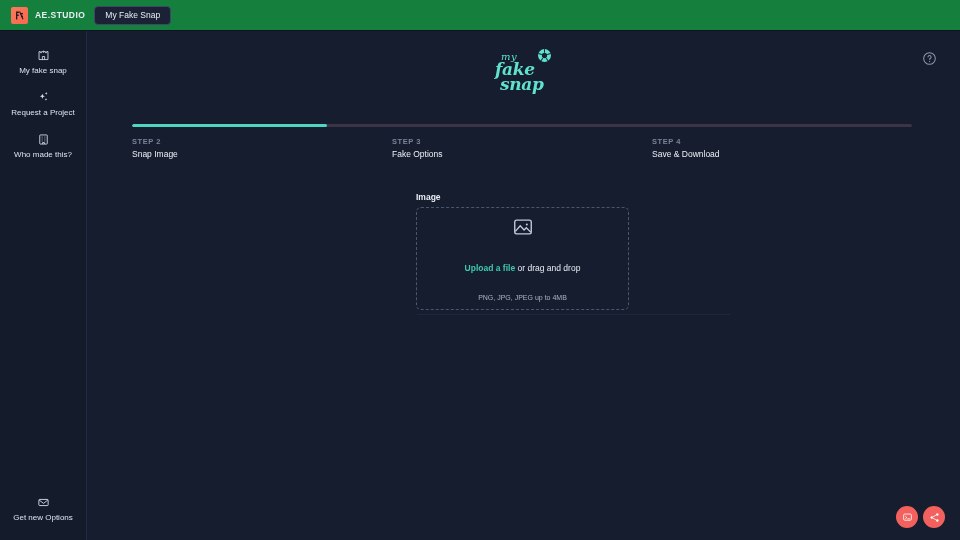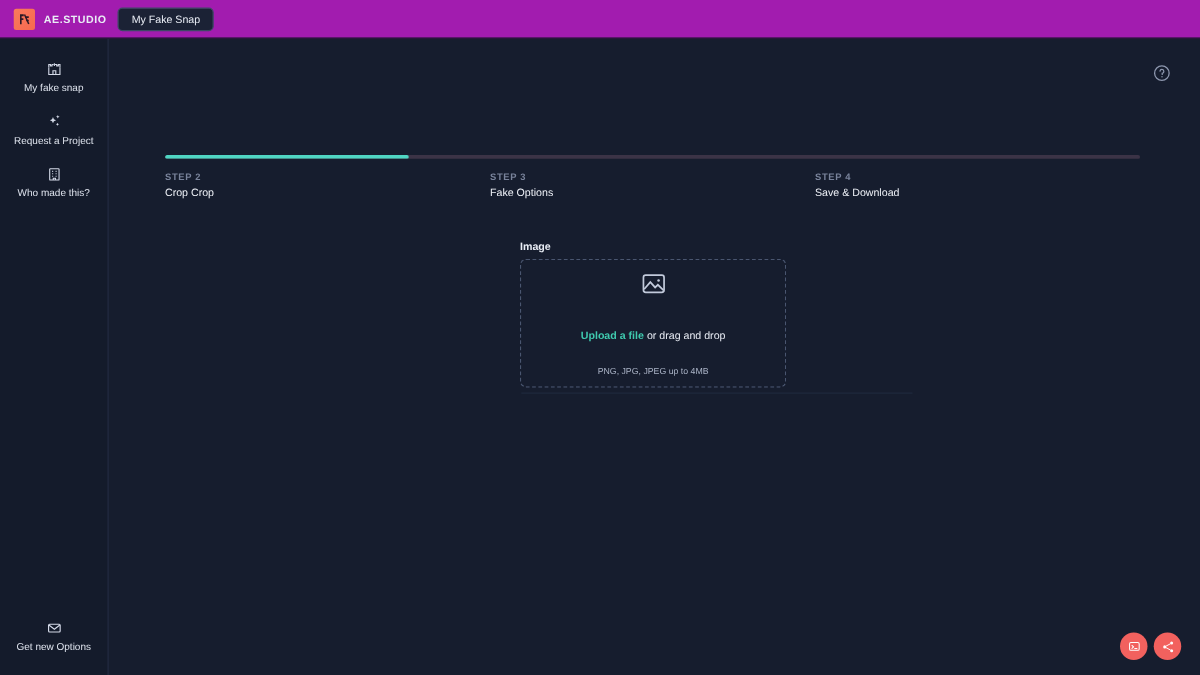--- a/index.html
+++ b/index.html
@@ -12,21 +12,21 @@
     font-family: "Liberation Sans", sans-serif;
     -webkit-font-smoothing: antialiased;
   }
 
   
   .topbar {
     position: absolute;
     top: 0; left: 0;
     width: 960px;
     height: 31px;
-    background: #a21caf;
+    background: #15803d;
     border-bottom: 1px solid #0d1320;
     display: flex;
     align-items: center;
     padding-left: 11px;
     z-index: 30;
   }
   .ae-logo-mark {
     width: 17px; height: 17px;
     border-radius: 2px;
     background: linear-gradient(135deg, #f97a5c 0%, #f8694f 100%);
@@ -333,29 +333,49 @@
 <div class="main">
 
   <div class="help-btn">
     <svg width="15" height="15" viewBox="0 0 16 16" fill="none" stroke="currentColor" stroke-width="1.1">
       <circle cx="8" cy="8" r="6.2"></circle>
       <path d="M6.4 6.3 a1.65 1.65 0 1 1 1.9 1.85 v.95" stroke-linecap="round"></path>
       <circle cx="8.1" cy="11.1" r="0.62" fill="currentColor" stroke="none"></circle>
     </svg>
   </div>
 
+  <div class="brand">
+    <div class="brand-inner">
+      <div class="brand-shutter">
+        <svg width="17" height="17" viewBox="0 0 20 20" fill="none" stroke="currentColor" stroke-width="1.3">
+          <circle cx="10" cy="10" r="7.6" fill="#5fe3cf" stroke="none"></circle>
+          <circle cx="10" cy="10" r="3.1" fill="#1b2233" stroke="none"></circle>
+          <g stroke="#1b2233" stroke-width="1.25">
+            <path d="M10 2.6 L10 6.6"></path>
+              <path d="M17.2 7.6 L13.2 8.9"></path>
+            <path d="M14.5 16.6 L12.0 13.2"></path>
+              <path d="M5.5 16.6 L8.0 13.2"></path>
+            <path d="M2.8 7.6 L6.8 8.9"></path>
+          </g>
+        </svg>
+      </div>
+      <div class="brand-my">my</div>
+      <div class="brand-fake">fake</div>
+      <div class="brand-snap">snap</div>
+    </div>
+  </div>
 
   <div class="stepper">
     <div class="track" style="background: rgb(59, 51, 70);">
       <div class="fill" id="progress-fill" style="width: 25%; background: rgb(79, 214, 195);"></div>
     </div>
     <div class="steps" id="steps-row">
         <div class="step">
           <div class="sn">STEP 2</div>
-          <div class="st">Crop Crop</div>
+          <div class="st">Snap Image</div>
         </div>
         <div class="step">
           <div class="sn">STEP 3</div>
           <div class="st">Fake Options</div>
         </div>
         <div class="step">
           <div class="sn">STEP 4</div>
           <div class="st">Save &amp; Download</div>
         </div>
       </div>

